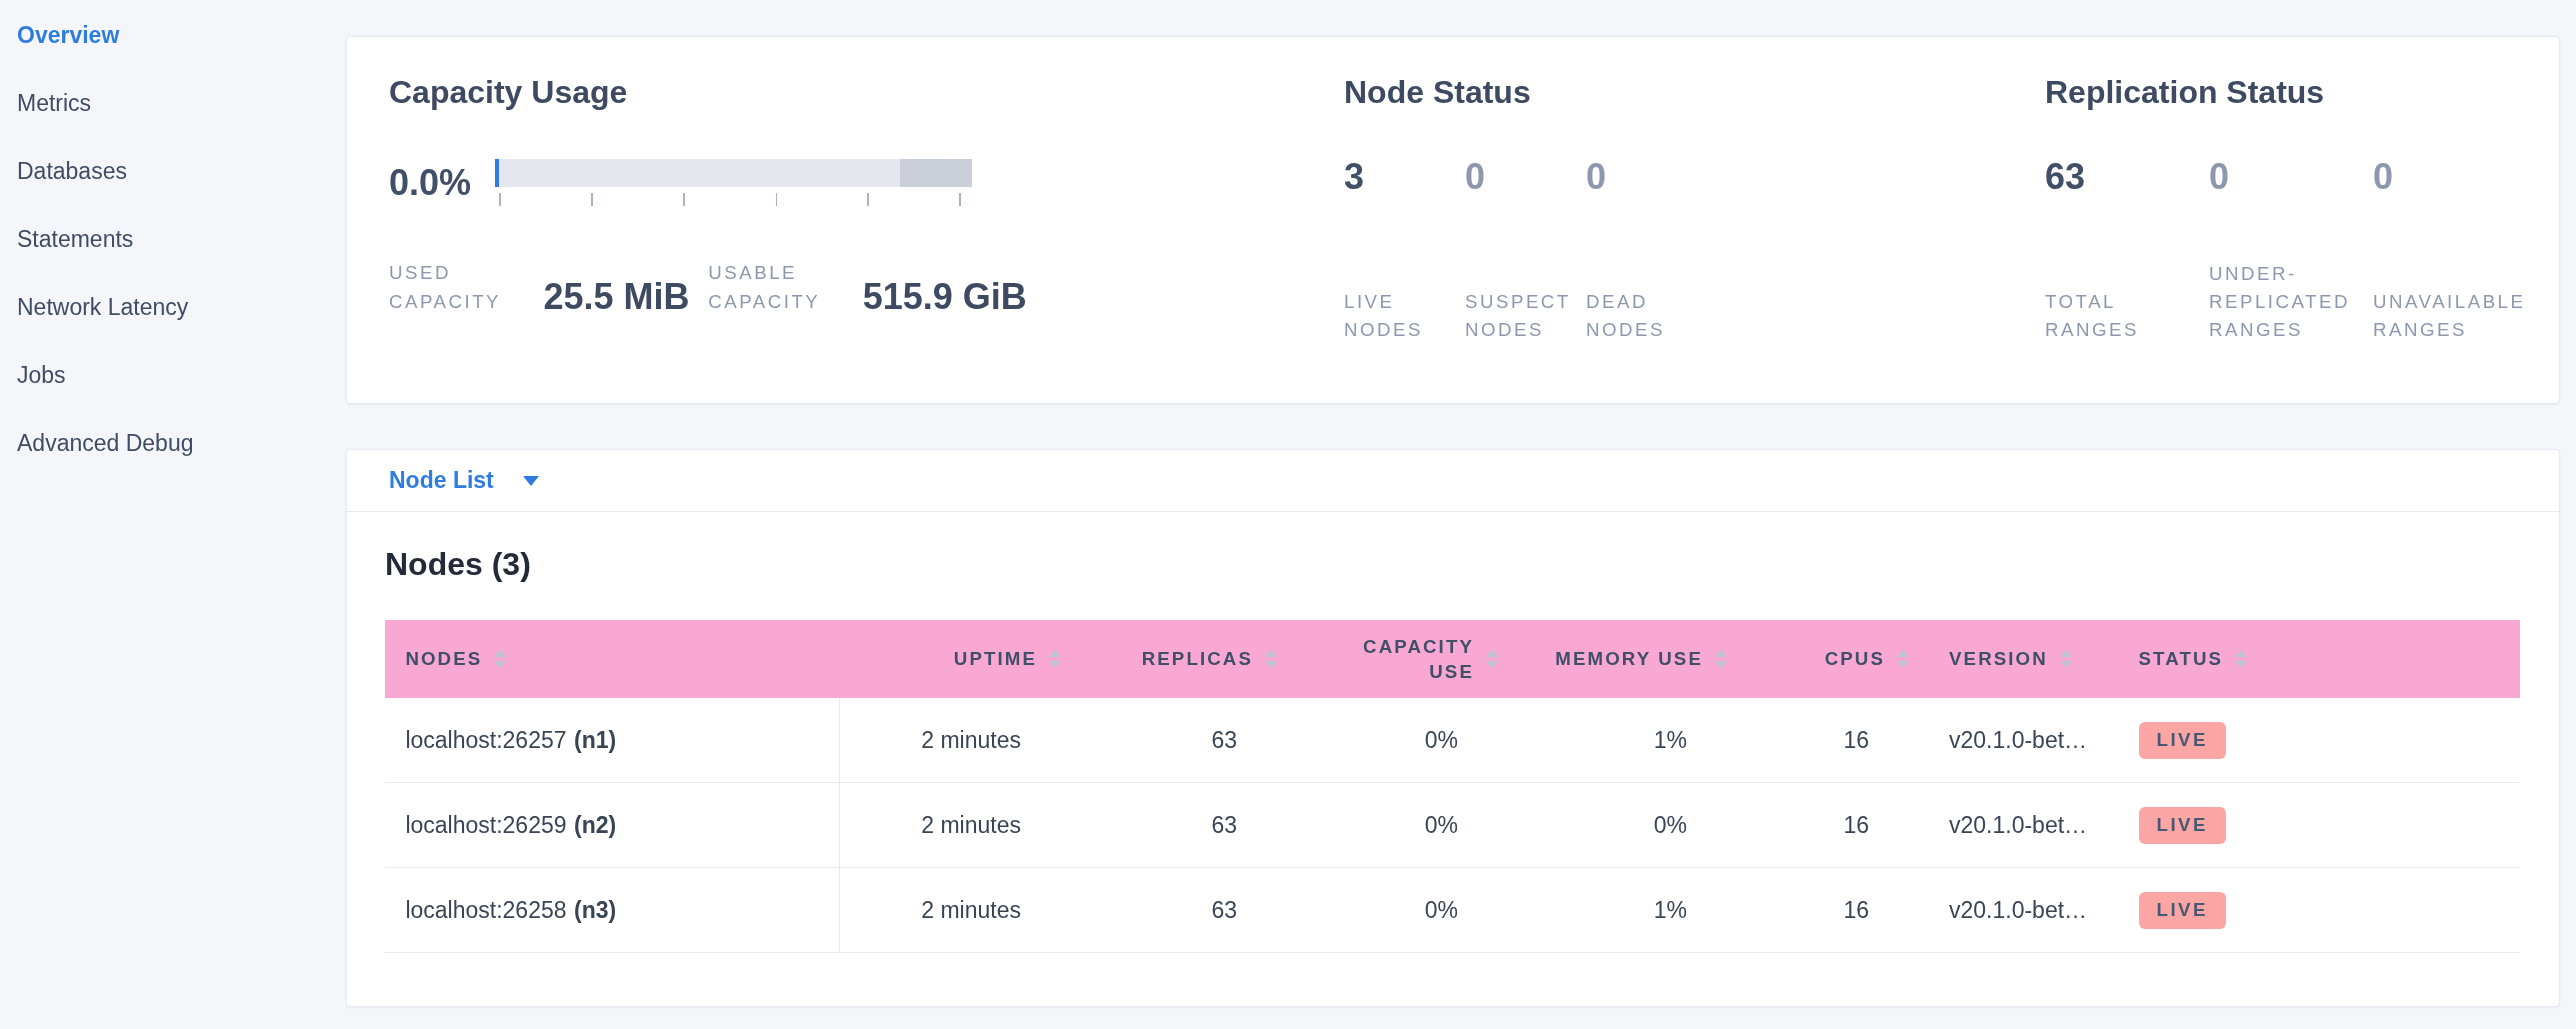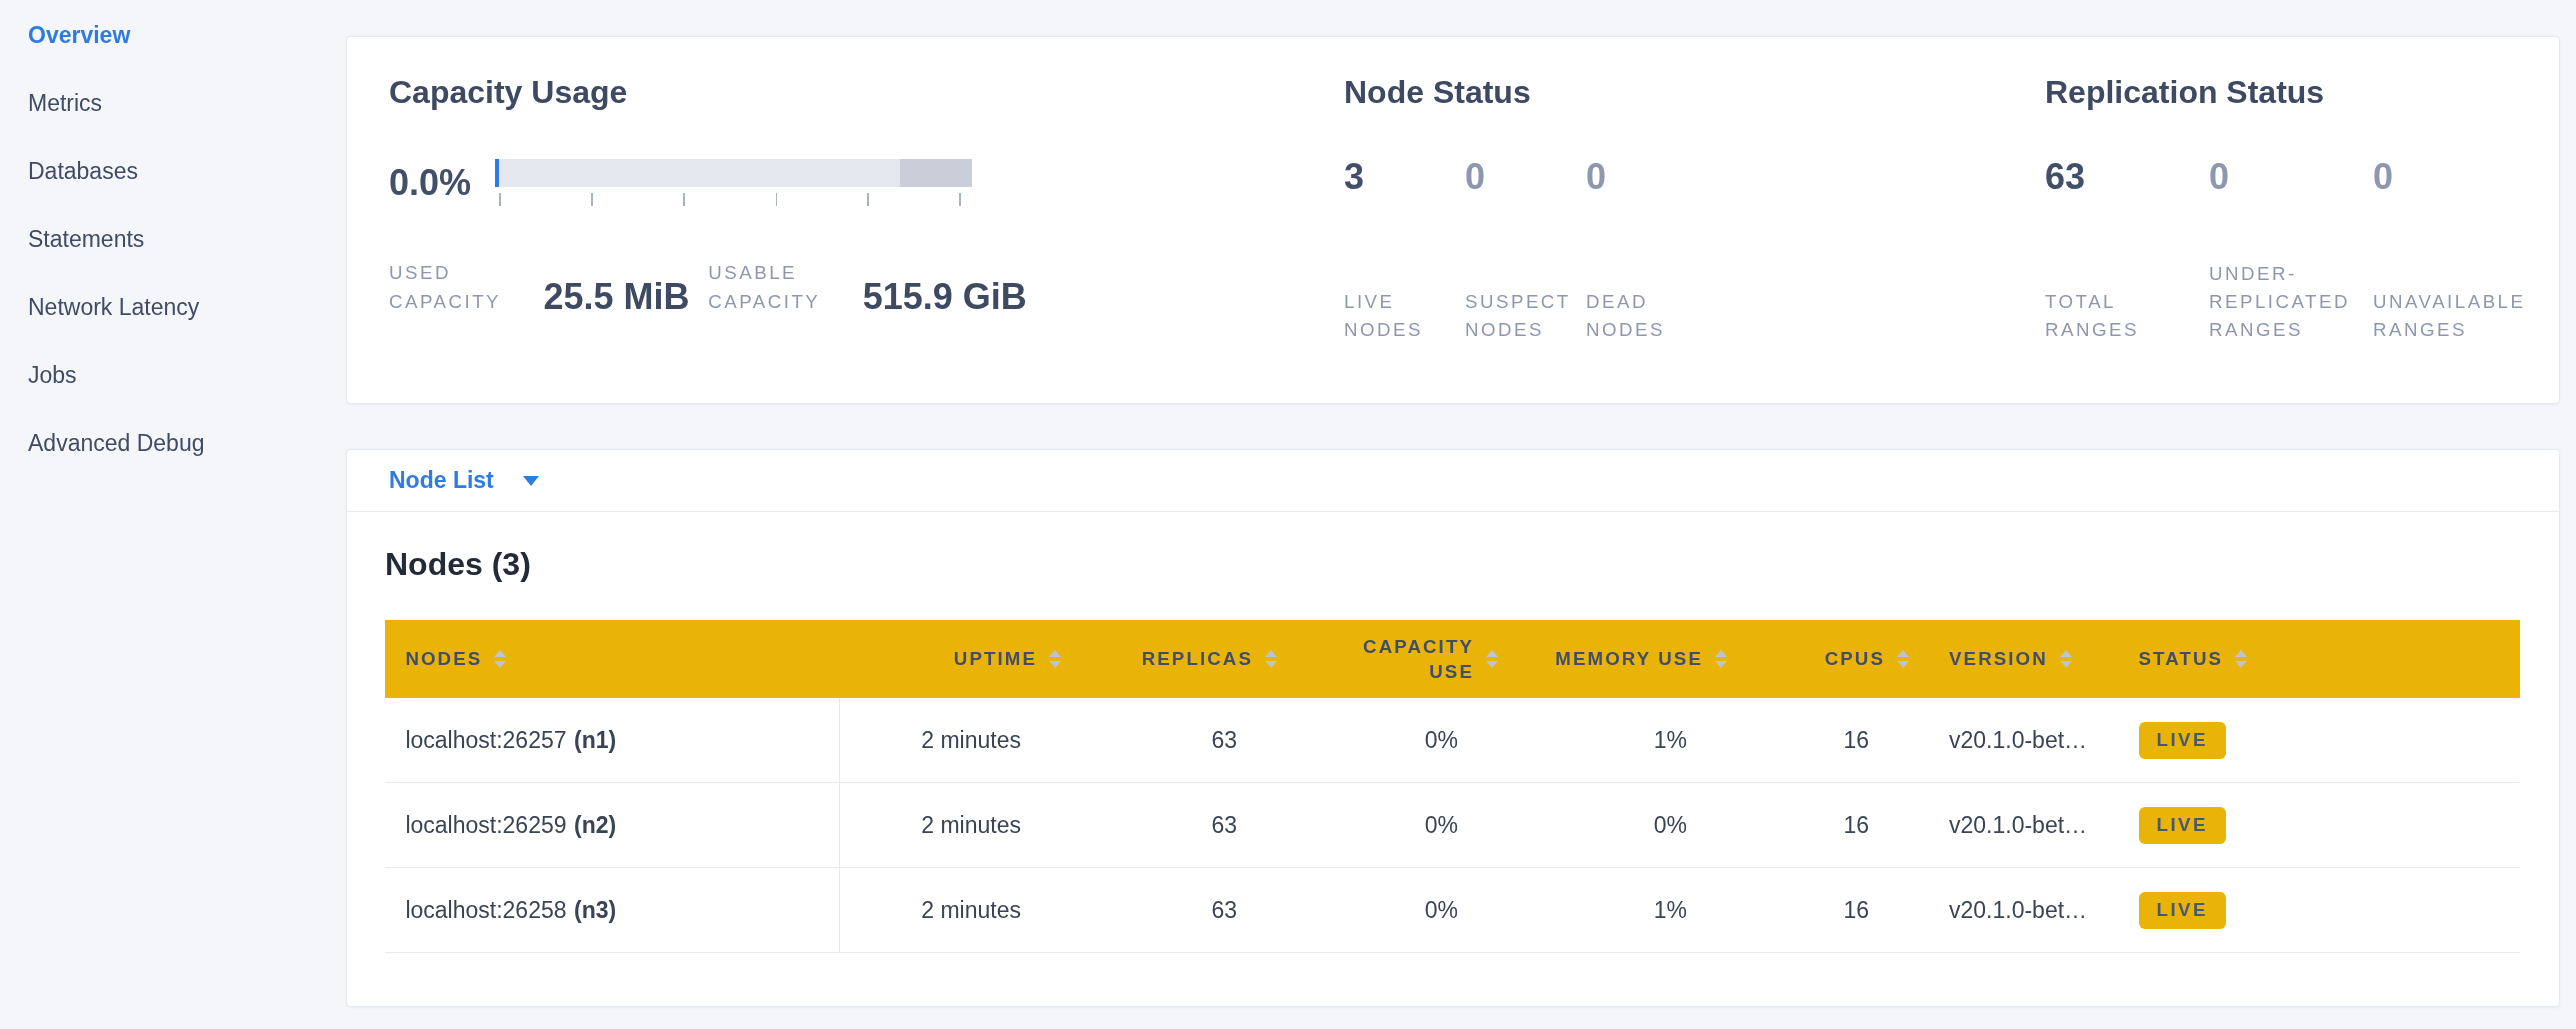--- a/index.html
+++ b/index.html
@@ -6,21 +6,21 @@
   html,body { background:#f4f6fa; }
   .page {
     position:relative; width:2576px; height:1030px;
     background:#f4f6fa; overflow:hidden;
     font-family:"Liberation Sans","DejaVu Sans",sans-serif;
     color:#394455;
   }
   
   .sidebar { position:absolute; left:0; top:0; width:346px; height:100%; padding-top:1.7px; }
   .side-item {
-    height:68px; display:flex; align-items:center; padding-left:28px;
+    height:68px; display:flex; align-items:center; padding-left:17px;
     font-size:23px; color:#3f4c63; cursor:pointer;
   }
   .side-item.active { color:#2f7ce0; font-weight:700; }
   
   .main { position:absolute; left:346px; top:0; width:2214px; }
   .card {
     background:#ffffff; border:0.8px solid #e5e9f0; border-radius:4.2px;
     box-shadow:0 0.8px 2.5px rgba(56,76,108,0.06);
   }
   .card1 { margin-top:36px; height:368px; display:flex; padding:36px 0 0 42px;gap:9px; }
@@ -68,21 +68,21 @@
   .nodelist-label { font-size:23px; font-weight:600; color:#2f7ce0; }
   .caret-down {
     width:0; height:0; margin-left:29px;
     border-left:8.5px solid transparent; border-right:8.5px solid transparent;
     border-top:10.2px solid #2f7ce0;
   }
   .card2-body { padding:0 38px; }
   .nodes-heading { margin-top:34px; font-size:32px; font-weight:600; color:#242b38; }
   .ntable { margin-top:37px; width:2135px; }
   .thead {
-    display:flex; height:78px; align-items:center; background:#eab308;
+    display:flex; height:78px; align-items:center; background:#f9a8d4;
     font-size:18.7px; font-weight:700; letter-spacing:2.1px; color:#414e68;
   }
   .th { display:flex; align-items:center; cursor:pointer; }
   .th .lbl { line-height:1.35; }
   .sort { display:inline-flex; flex-direction:column; margin-left:12px; }
   .sort .up {
     width:0; height:0; border-left:6.8px solid transparent; border-right:6.8px solid transparent;
     border-bottom:7.6px solid #bdc3cf;
   }
   .sort .down {
@@ -102,21 +102,21 @@
   .trow {
     display:flex; height:85px; align-items:stretch;
     border-bottom:0.8px solid #e6e9ef; font-size:23px; color:#394455;
   }
   .td { display:flex; align-items:center; }
   .td.c1 { border-right:0.8px solid #e6e9ef; }
   .td.c2,.td.c3,.td.c4,.td.c5,.td.c6 { padding-right:40px; }
   .node-id { font-weight:700; margin-left:7.6px; }
   .badge {
     display:inline-flex; align-items:center; height:37px; padding:0 18px;
-    background:#eab308; border-radius:6px;
+    background:#fca5a5; border-radius:6px;
     font-size:18.7px; font-weight:700; letter-spacing:2.5px; color:#475872;
   }
 </style>
 </head>
 <body>
 
 <div class="page">
 
   <nav class="sidebar">
     <div class="side-item active">Overview</div>

